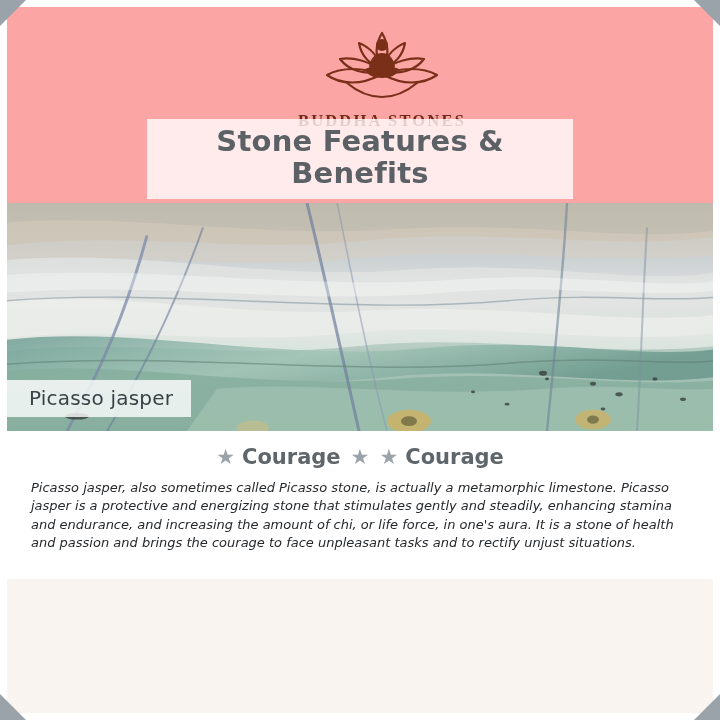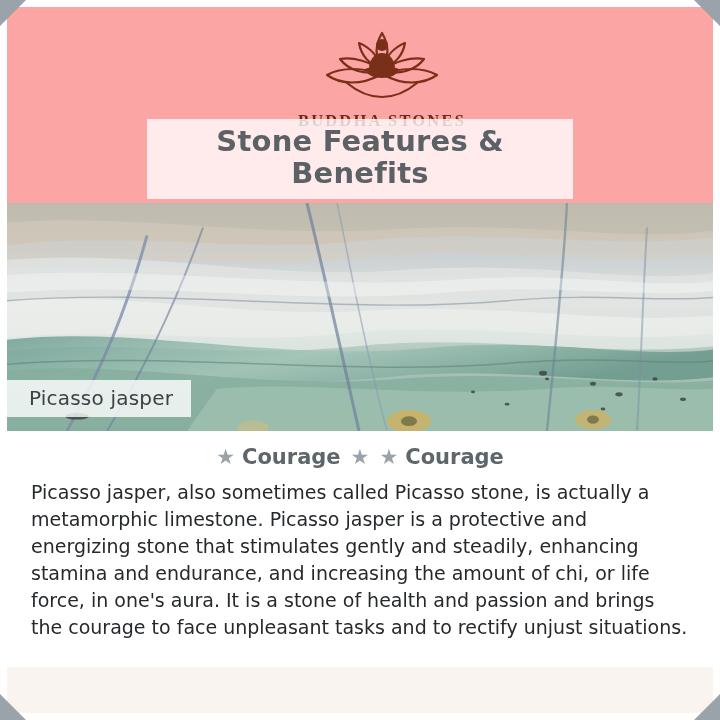--- a/index.html
+++ b/index.html
@@ -147,25 +147,26 @@
   .star {
     color: #9aa3a9;
     font-size: 21px;
     line-height: 1;
   }
 
   
   .body-text {
     background: #ffffff;
     padding: 2px 22px 0 24px;
-    font-size: 19px;
+    font-size: 13px;
     line-height: 1.42;
     color: #26292c;
     font-family: "DejaVu Sans", sans-serif;
     text-align: left;
+    font-style: italic;
   }
   .footer-space {
     height: 26px;
     background: #ffffff;
   }
 </style>
 </head>
 <body>
 
 <div class="page">

